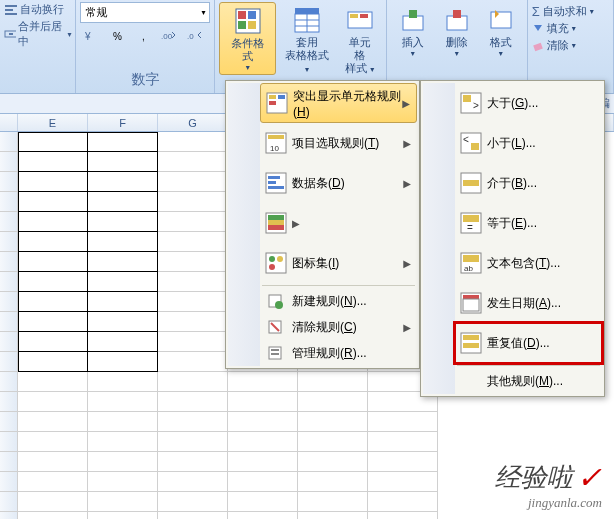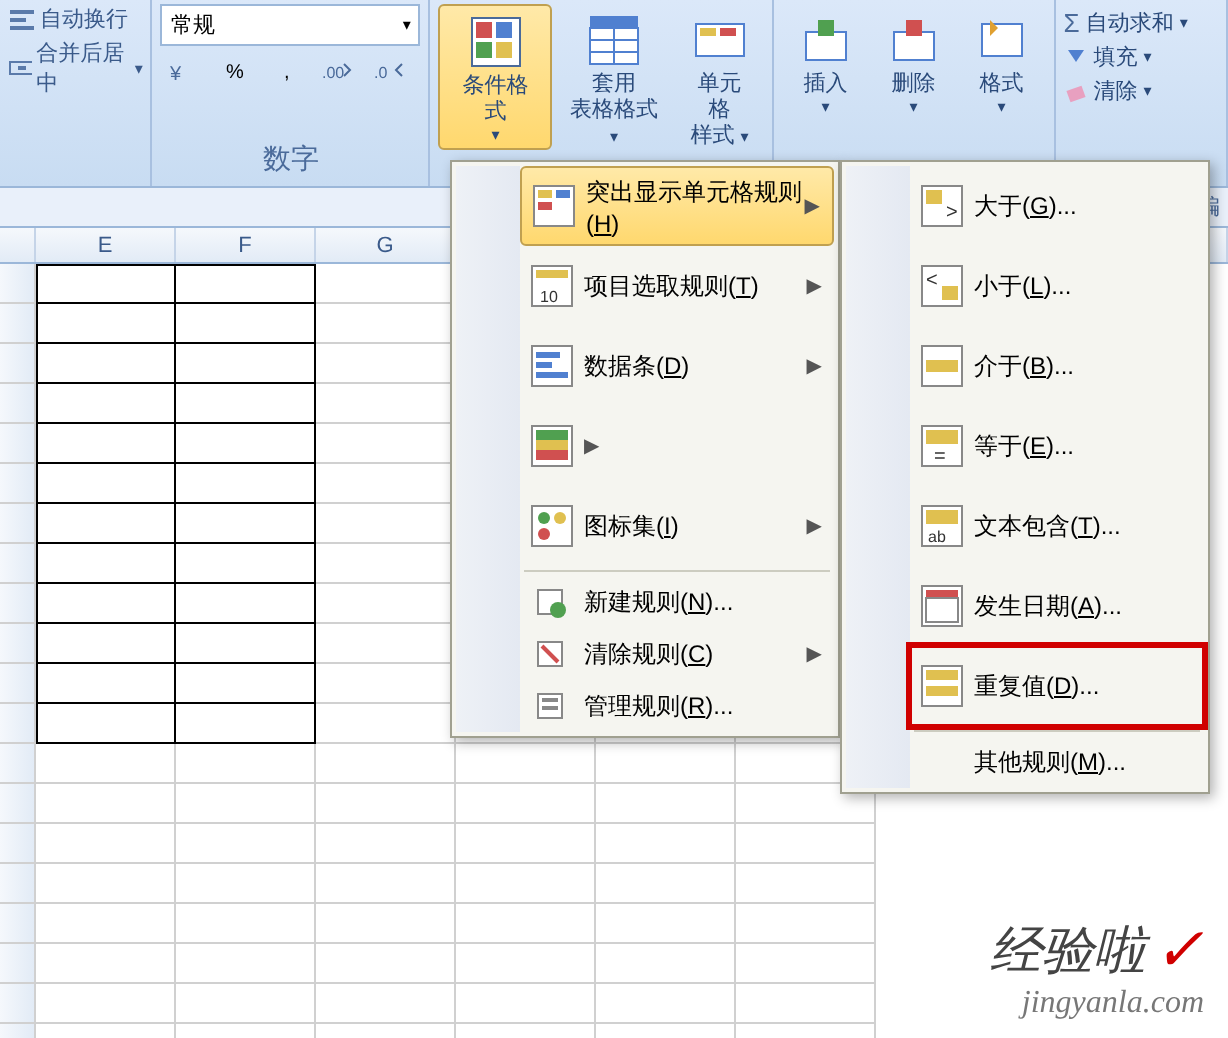--- a/index.html
+++ b/index.html
@@ -218,21 +218,21 @@
     }
     .watermark .wm-main {
       font-size: 26px;
       color: #444;
       font-style: italic;
       display: flex;
       align-items: center;
       gap: 4px;
     }
     .watermark .wm-check { color: #d00000; font-size: 30px; }
-    .watermark .wm-sub { font-size: 16px; color: #777; font-style: italic; }
+    .watermark .wm-sub { font-size: 13px; color: #777; font-style: italic; }
     
     svg { display: block; }
   </style>
 </head>
 <body>
 
 <div class="ribbon">
   <div class="ribbon-group rg-alignment">
     <div class="ribbon-group-content align-content">
       <div class="align-row">

